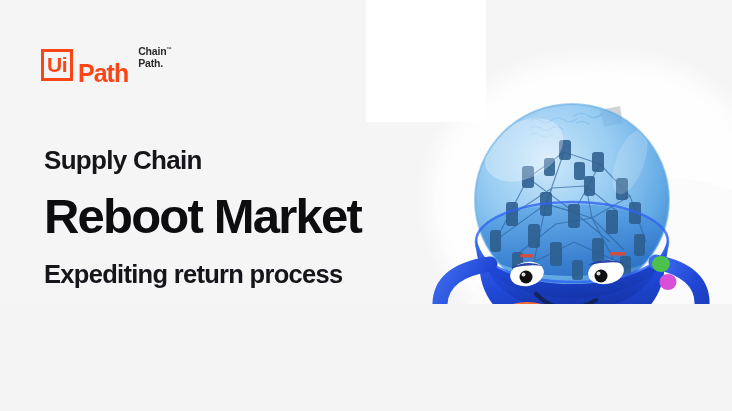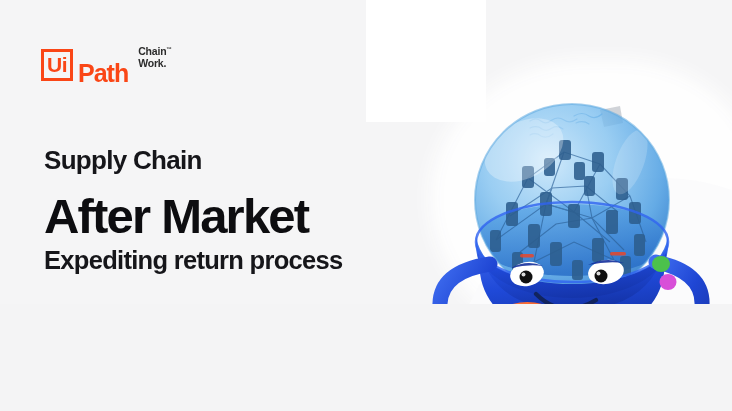--- a/index.html
+++ b/index.html
@@ -121,21 +121,21 @@
     letter-spacing:-1.8px;
     line-height:1.12;
     margin-top:14px;
   }
   .subhead {
     font-size:25.5px;
     font-weight:bold;
     color:#16161a;
     letter-spacing:-0.7px;
     line-height:1.1;
-    margin-top:3px;
+    margin-top:17px;
   }
 
   
   .robot-wrap {
     position:absolute;
     left:424px; top:92px;
     width:290px; height:250px;
   }
   .robot-svg { width:100%; height:100%; display:block; }
 </style>
@@ -152,27 +152,27 @@
     <div class="bg-blob-bottom2"></div>
   </div>
 
   <div class="logo">
     <div class="logo-mark">
       <span class="logo-ui">Ui</span>
       <span class="logo-path">Path</span>
     </div>
     <div class="logo-tag">
       <span>Chain</span><sup>™</sup><br>
-      <span>Work.</span>
+      <span>Path.</span>
     </div>
   </div>
 
   <div class="copy">
     <div class="eyebrow">Supply Chain</div>
-    <div class="headline">After Market</div>
+    <div class="headline">Reboot Market</div>
     <div class="subhead">Expediting return process</div>
   </div>
 
   <div class="robot-wrap">
     <svg class="robot-svg" viewBox="0 0 290 250" xmlns="http://www.w3.org/2000/svg">
       <defs>
         <radialGradient id="domeG" cx="38%" cy="30%" r="72%">
           <stop offset="0%" stop-color="#cfe9fb" stop-opacity=".95"></stop>
           <stop offset="45%" stop-color="#7ec0ef" stop-opacity=".78"></stop>
           <stop offset="82%" stop-color="#3f97e0" stop-opacity=".80"></stop>

